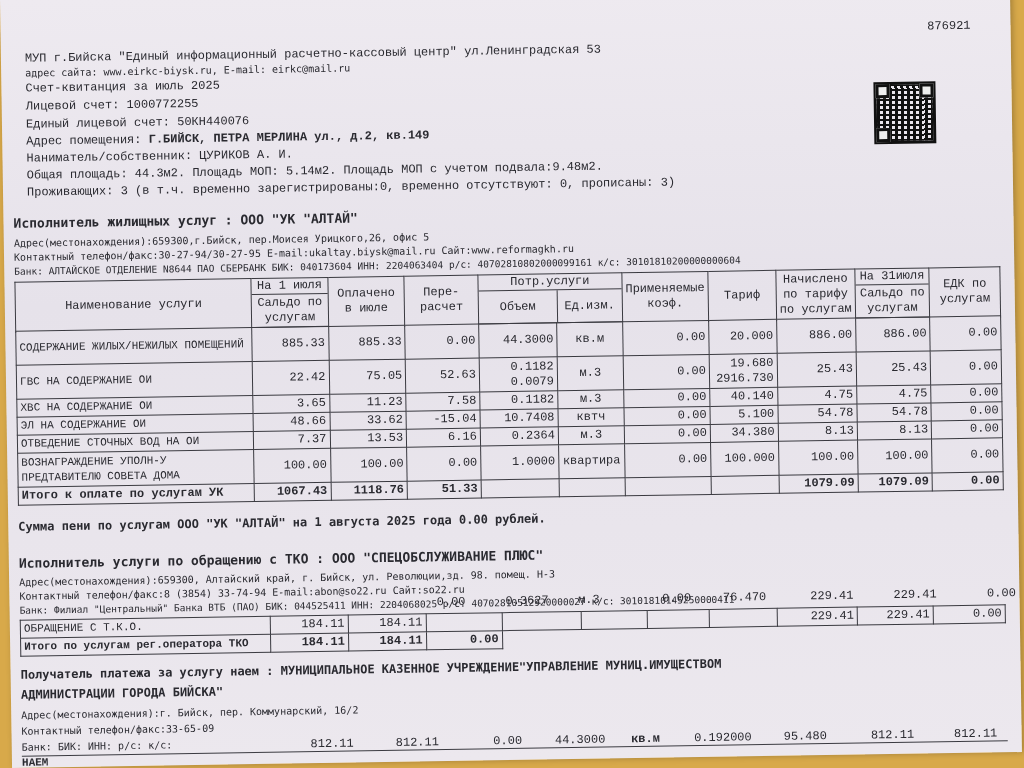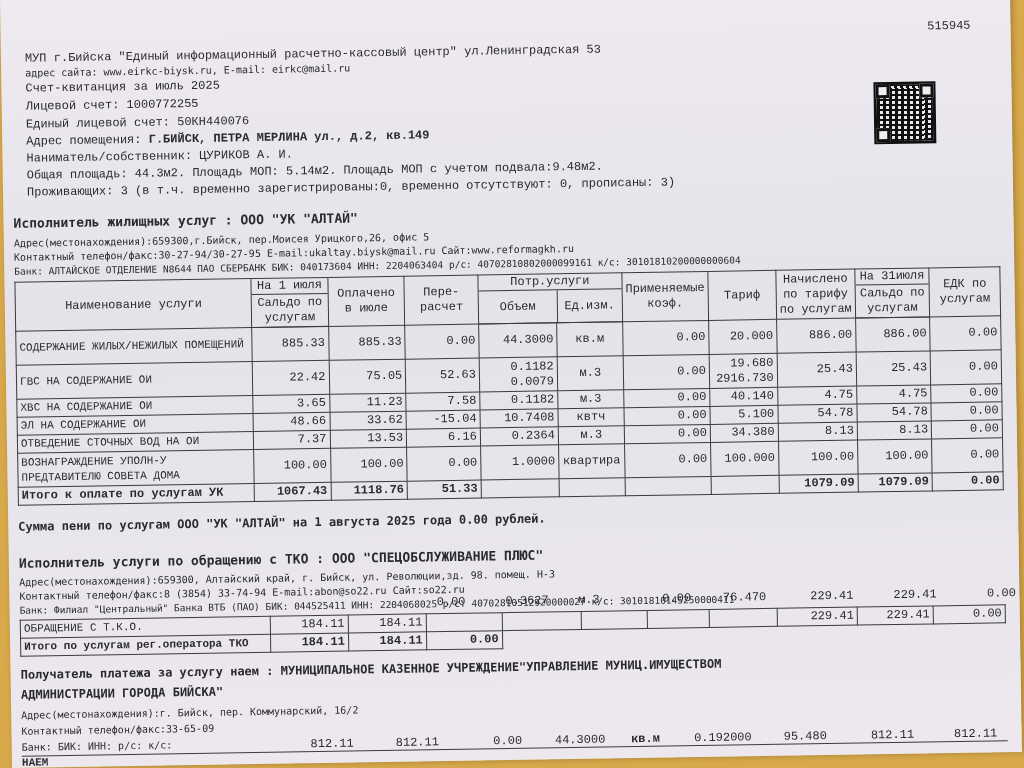--- a/index.html
+++ b/index.html
@@ -39,21 +39,21 @@
   table.grid td.n { text-align: right; }
   table.grid td.c { text-align: center; }
   table.grid td.name { text-align: left; font-size: 11px; }
   table.grid tr.total td { font-weight: bold; }
 </style>
 </head>
 <body>
 
 <div class="paper">
 
-  <div class="abs acct-num">515945</div>
+  <div class="abs acct-num">876921</div>
   <div class="abs qr">
     <span class="corner" style="left:-1px;top:-1px"></span>
     <span class="corner" style="right:-1px;top:-1px"></span>
     <span class="corner" style="left:-1px;bottom:-1px"></span>
   </div>
 
   <div class="abs md" style="left:24px;top:52px">МУП г.Бийска "Единый информационный расчетно-кассовый центр" ул.Ленинградская 53</div>
   <div class="abs sm" style="left:24px;top:68px">адрес сайта: www.eirkc-biysk.ru, E-mail: eirkc@mail.ru</div>
   <div class="abs md" style="left:24px;top:82px">Счет-квитанция за июль 2025</div>
   <div class="abs md" style="left:24px;top:100px">

